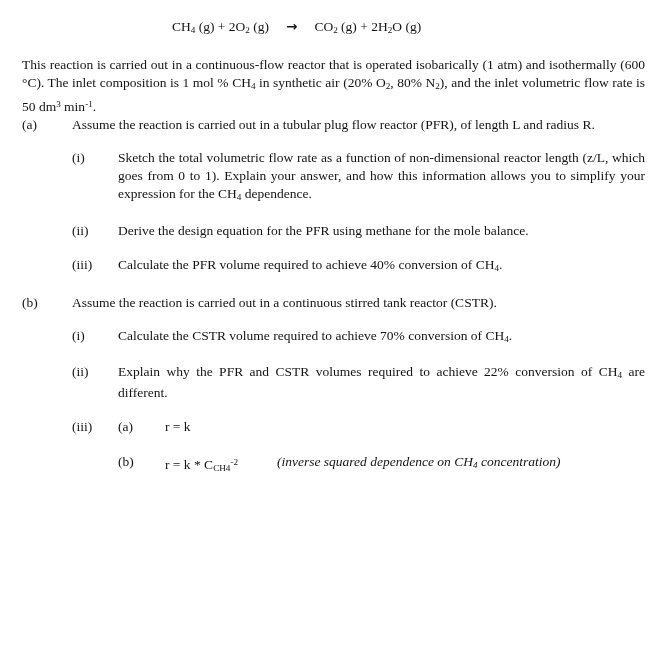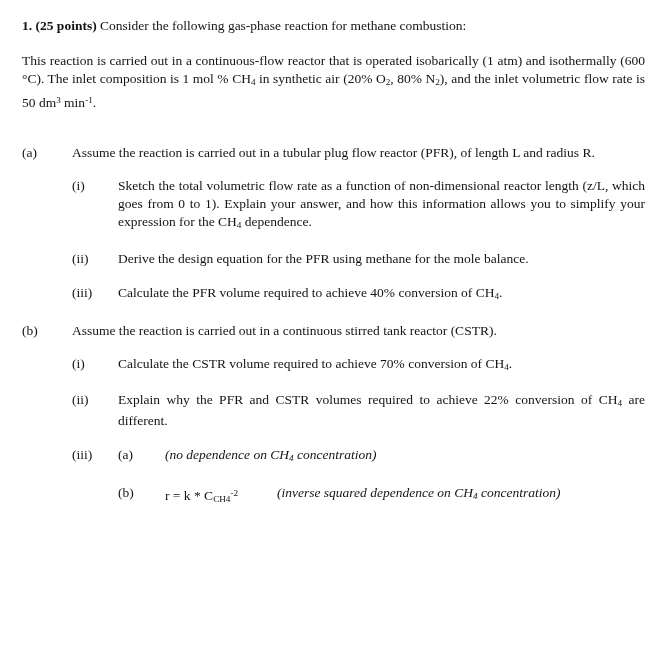--- a/index.html
+++ b/index.html
@@ -7,21 +7,21 @@
   body{
     width:667px;height:665px;overflow:hidden;
     font-family:"Liberation Serif","DejaVu Serif",serif;
     font-size:13.5px;line-height:18px;color:#141414;
   }
   .page{padding:17px 22px 0 22px;width:667px}
   .justify{text-align:justify}
   .mb15{margin-bottom:15px}
   .mb16{margin-bottom:16px}
   .mb17{margin-bottom:17px}
-  .mb32{margin-bottom:32px}
+  .mb32{}
   .equation{padding-left:150px;white-space:nowrap}
   .row{display:flex;align-items:flex-start}
   .col-label{flex:0 0 50px}
   .subitems{margin-left:50px}
   .col-sublabel{flex:0 0 46px}
   .col-body{flex:1;min-width:0}
   .option-row{display:flex;align-items:flex-start}
   .opt-label{flex:0 0 47px}
   .opt-formula{flex:0 0 112px;white-space:nowrap}
   .opt-note{flex:1;white-space:nowrap}
@@ -30,22 +30,22 @@
   .rt-i{font-style:italic}
   .rt-sub{font-size:0.68em;vertical-align:-0.22em;letter-spacing:0}
   .rt-sup{font-size:0.68em;vertical-align:0.42em}
   .rt-arrow{font-weight:bold;padding:0 17px;font-family:"DejaVu Sans",sans-serif}
 </style>
 </head>
 <body>
 
 <div class="page">
 
-  <p class="mb17"><span class="rt-b">1. (25 points)</span><span> Consider the following gas-phase reaction for methane combustion:</span></p>
 
+  <p class="equation mb17"><span>CH</span><span class="rt-sub">4</span><span> (g) + 2O</span><span class="rt-sub">2</span><span> (g)</span><span class="rt-arrow">→</span><span>CO</span><span class="rt-sub">2</span><span> (g) + 2H</span><span class="rt-sub">2</span><span>O (g)</span></p>
 
 
   <p class="justify mb32"><span>This reaction is carried out in a continuous-flow reactor that is operated isobarically (1 atm) and isothermally (600 °C). The inlet composition is 1 mol % CH</span><span class="rt-sub">4</span><span> in synthetic air (20% O</span><span class="rt-sub">2</span><span>, 80% N</span><span class="rt-sub">2</span><span>), and the inlet volumetric flow rate is 50 dm</span><span class="rt-sup">3</span><span> min</span><span class="rt-sup">-1</span><span>.</span></p>
 
   <div class="row mb15">
     <span class="col-label">(a)</span>
     <div class="col-body justify"><span>Assume the reaction is carried out in a tubular plug flow reactor (PFR), of length L and radius R.</span></div>
   </div>
 
   <div class="subitems">
@@ -81,21 +81,21 @@
       <span class="col-sublabel">(ii)</span>
       <div class="col-body justify"><span>Explain why the PFR and CSTR volumes required to achieve 22% conversion of CH</span><span class="rt-sub">4</span><span> are different.</span></div>
     </div>
 
     <div class="row">
       <span class="col-sublabel">(iii)</span>
       <div class="col-body">
 
         <div class="option-row mb17">
           <span class="opt-label">(a)</span>
-          <span class="opt-note"><span class="rt-i">(no dependence on CH</span><span class="rt-i rt-sub">4</span><span class="rt-i"> concentration)</span></span>
+          <span class="opt-formula"><span>r = k</span></span>
         </div>
 
         <div class="option-row">
           <span class="opt-label">(b)</span>
           <span class="opt-formula"><span>r = k * C</span><span class="rt-sub">CH4</span><span class="rt-sup">-2</span></span>
           <span class="opt-note"><span class="rt-i">(inverse squared dependence on CH</span><span class="rt-i rt-sub">4</span><span class="rt-i"> concentration)</span></span>
         </div>
       </div>
     </div>
   </div>

